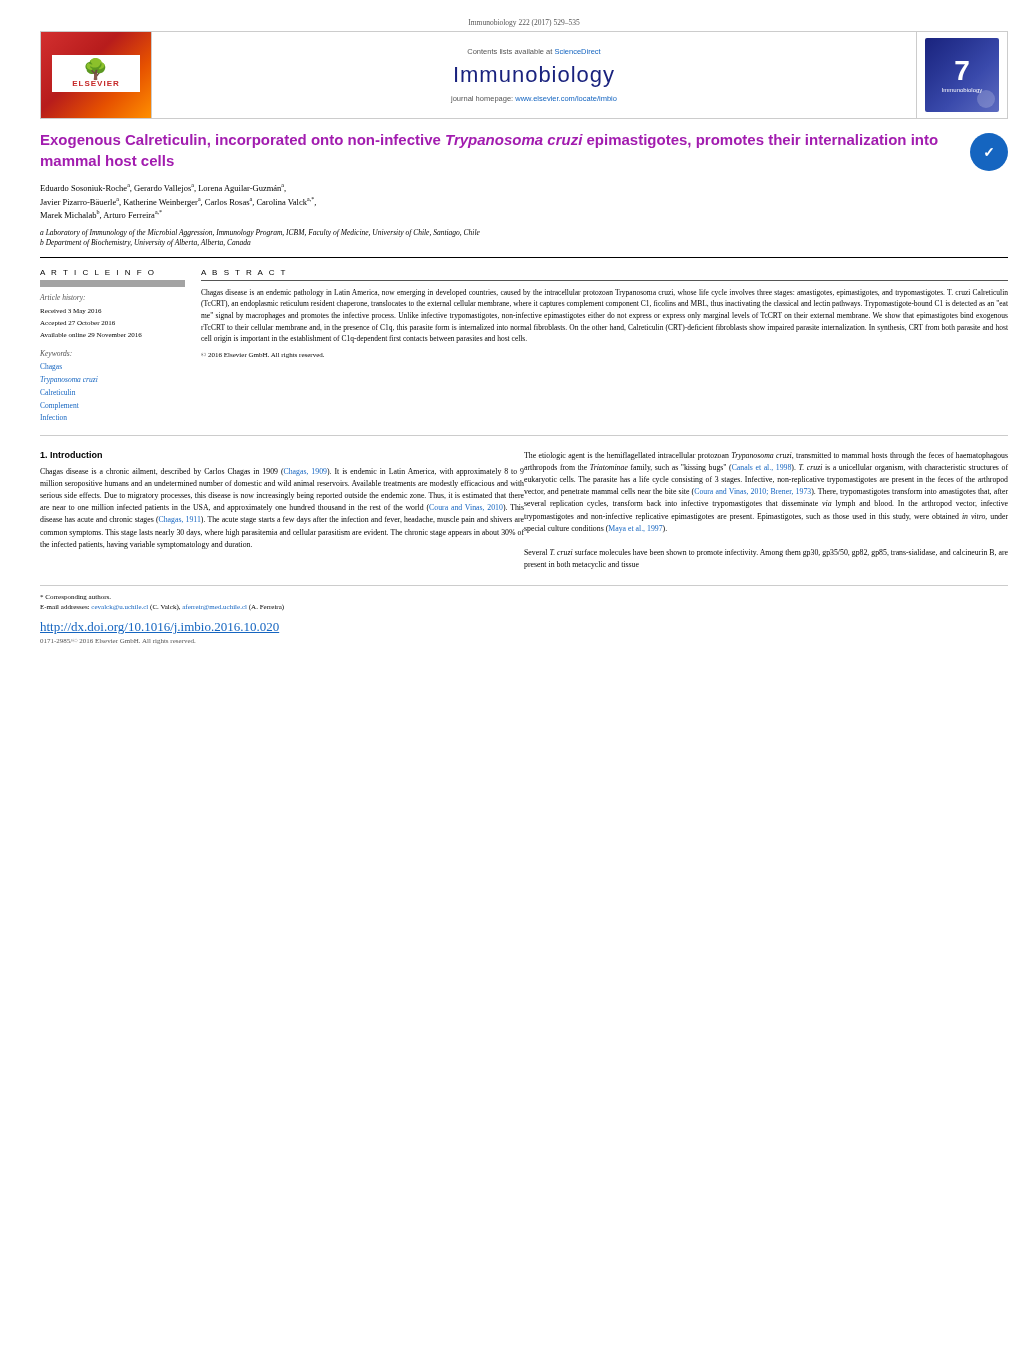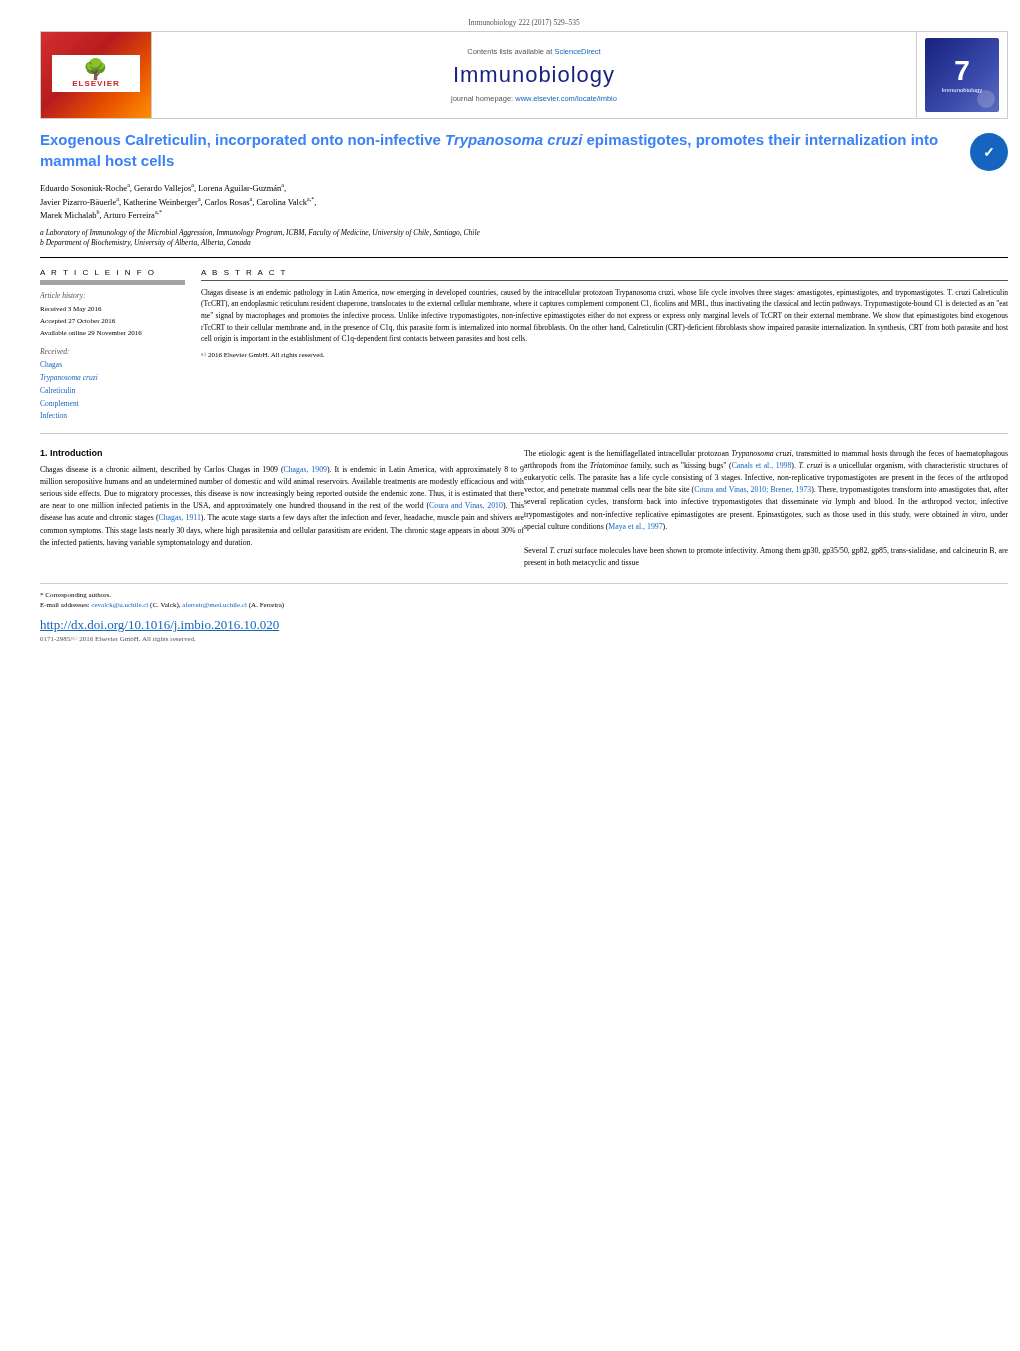--- a/index.html
+++ b/index.html
@@ -166,21 +166,21 @@
     .article-title-text {
       flex: 1;
     }
 
     .article-main-title {
       font-size: 15px;
       font-weight: bold;
       line-height: 1.4;
       margin-bottom: 10px;
       font-family: Arial, sans-serif;
-      color: #3b82f6;
+      color: #a21caf;
     }
 
     .article-main-title em {
       font-style: italic;
     }
 
     .crossmark-badge {
       width: 38px;
       height: 38px;
       margin-left: 10px;
@@ -232,21 +232,21 @@
     .article-info-col {
       width: 145px;
       flex-shrink: 0;
     }
 
     .article-info-header {
       font-size: 8px;
       font-family: Arial, sans-serif;
       letter-spacing: 2px;
       color: #000;
-      border-bottom: 5px solid #a3a3a3;
+      border-bottom: 7px solid #a3a3a3;
       padding-bottom: 3px;
       margin-bottom: 6px;
     }
 
     .info-subheader {
       font-size: 7.5px;
       font-style: italic;
       color: #555;
       margin-bottom: 4px;
       margin-top: 6px;
@@ -428,21 +428,21 @@
 
   <div class="article-body-row">
     <div class="article-info-col">
       <div class="article-info-header">A R T I C L E   I N F O</div>
       <div class="info-subheader">Article history:</div>
       <div class="info-dates">
         <div>Received 3 May 2016</div>
         <div>Accepted 27 October 2016</div>
         <div>Available online 29 November 2016</div>
       </div>
-      <div class="keywords-header">Received:</div>
+      <div class="keywords-header">Keywords:</div>
       <a class="keyword-item" href="#">Chagas</a>
       <a class="keyword-item" href="#"><em>Trypanosoma cruzi</em></a>
       <a class="keyword-item" href="#">Calreticulin</a>
       <a class="keyword-item" href="#">Complement</a>
       <a class="keyword-item" href="#">Infection</a>
     </div>
 
     <div class="abstract-col">
       <div class="abstract-header">A B S T R A C T</div>
       <div class="abstract-text">

